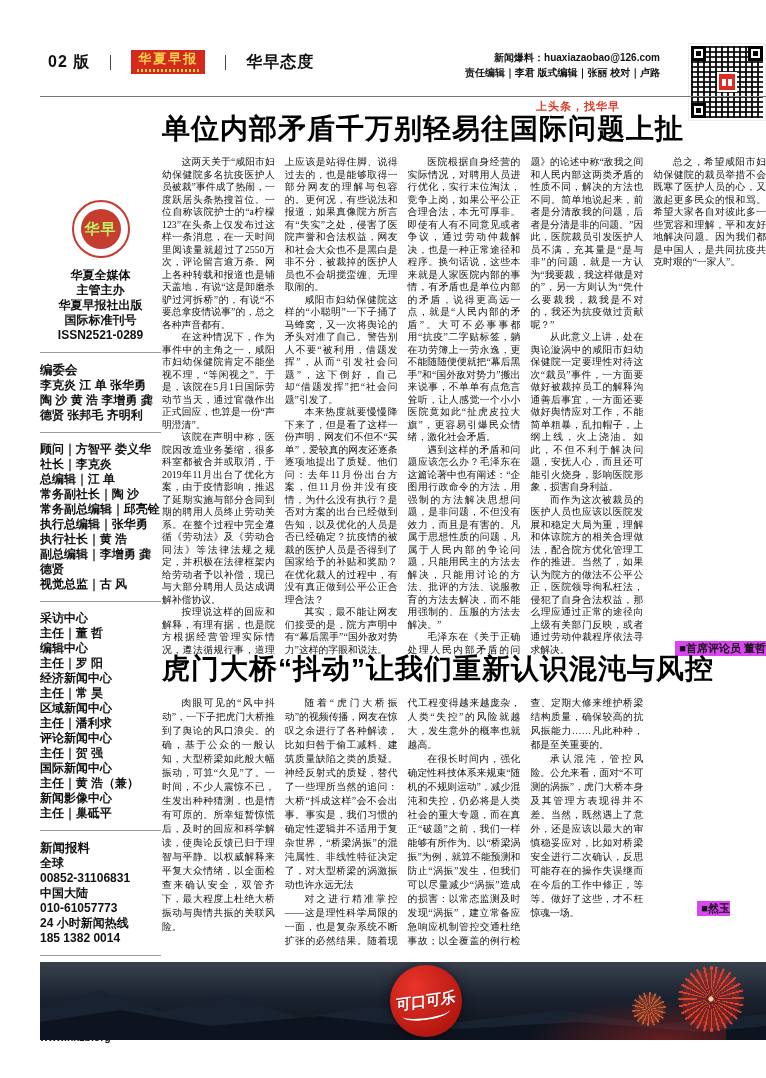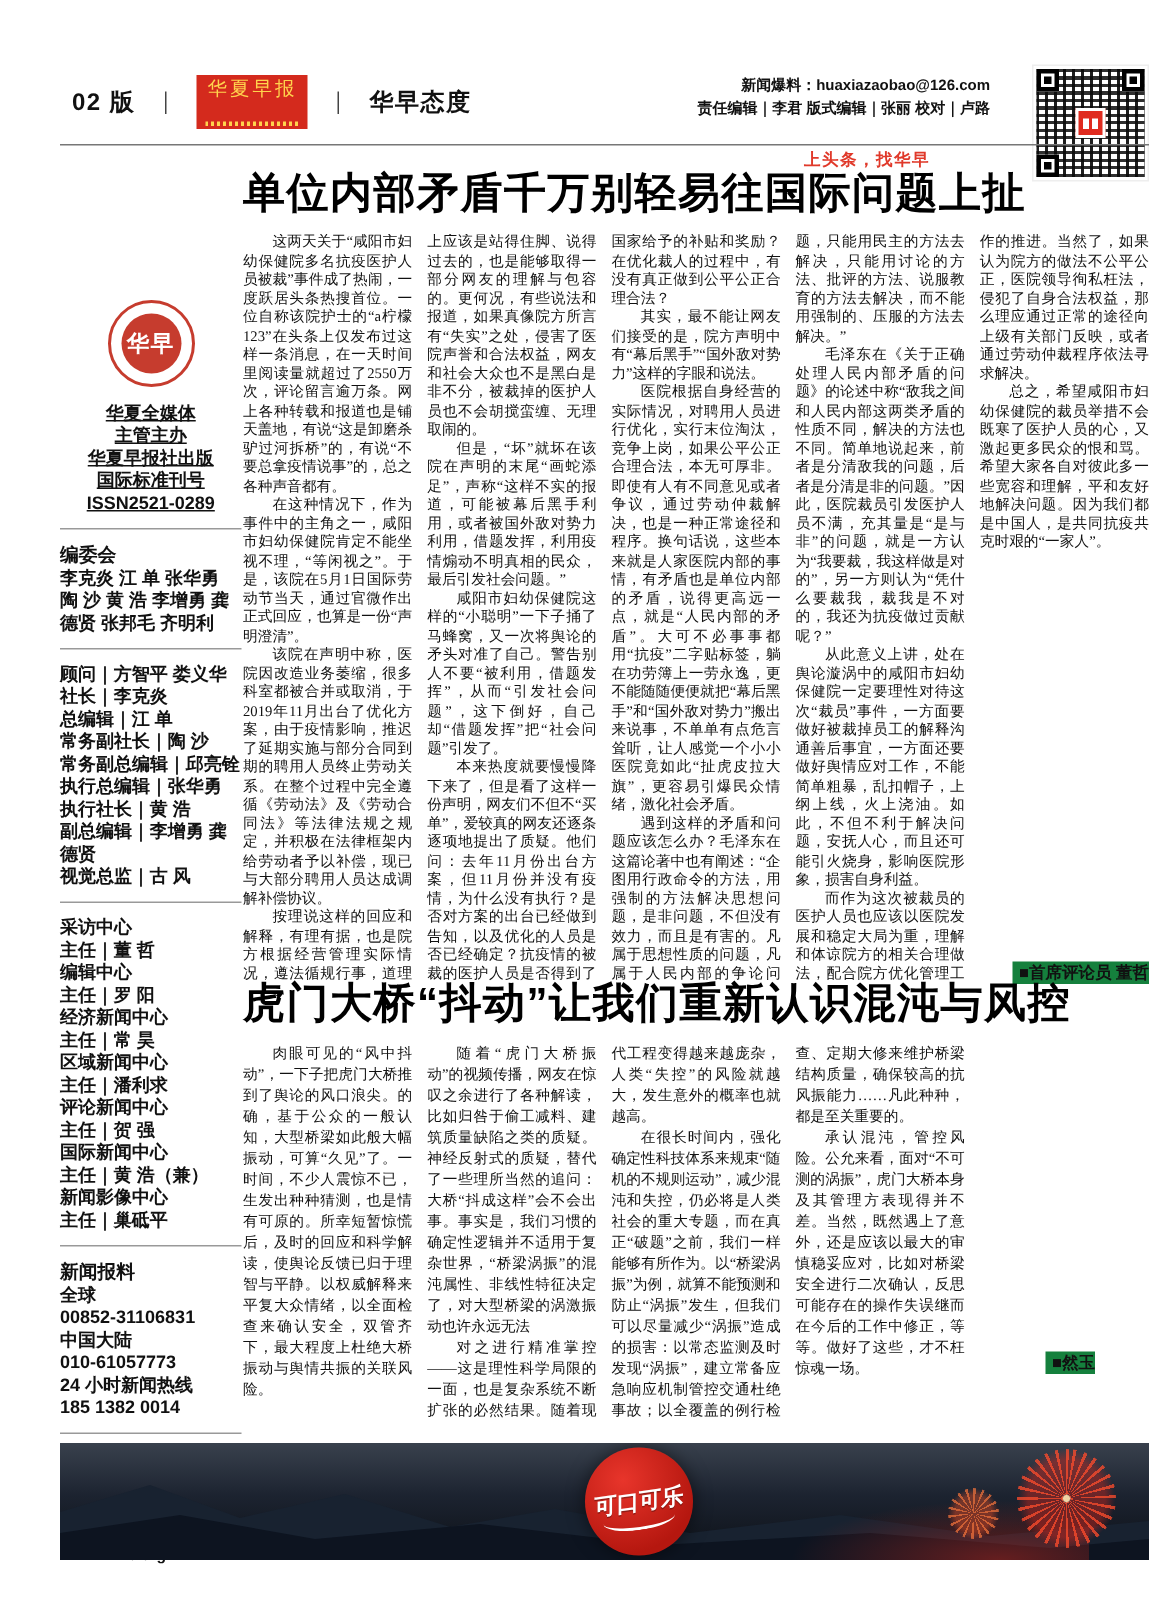--- a/index.html
+++ b/index.html
@@ -3,22 +3,22 @@
 <meta charset="utf-8">
 <style>
   html,body{margin:0;padding:0;background:#e9e9e9;}
   .page{position:relative;width:766px;height:1078px;background:#ffffff;margin:0 auto;
         font-family:"Liberation Serif", serif;color:#111;overflow:hidden;}
   
   .header{position:absolute;left:40px;top:44px;width:726px;height:50px;}
   .mast-left{position:absolute;left:8px;top:6px;display:flex;align-items:center;gap:20px;justify-content:flex-end;}
   .page-num,.section-name{font-size:16px;font-weight:bold;font-family:"Liberation Sans",sans-serif;letter-spacing:1px;}
   .vbar{width:1px;height:15px;background:#444;}
-  .mast-box{background:#d42a1d;color:#ffd34d;font-weight:normal;font-size:13px;
-            font-family:"Liberation Sans",sans-serif;padding:2px 7px 20px;line-height:14px;
+  .mast-box{background:#d42a1d;color:#ffd34d;font-weight:bold;font-size:13px;
+            font-family:"Liberation Sans",sans-serif;padding:2px 7px 8px;line-height:14px;
             letter-spacing:2px;position:relative;}
   .mast-box .sub{position:absolute;left:6px;right:6px;bottom:2px;height:3px;
             background:repeating-linear-gradient(90deg,#ffd34d 0 2px,transparent 2px 4px);}
   .mast-right{position:absolute;right:106px;top:6px;text-align:right;
             font-family:"Liberation Sans",sans-serif;font-size:10px;font-weight:bold;line-height:15px;color:#111;}
   .tagline{position:absolute;right:146px;top:99px;font-size:11px;font-weight:bold;
             font-family:Liberation Serif, serif;color:#e0392a;letter-spacing:1px;}
   .hrule{position:absolute;left:40px;top:96px;width:726px;height:1px;background:#777;}
   
   .qr{position:absolute;right:0;top:-1px;width:76px;height:76px;background:#fff;border:1px solid #eee;}
@@ -30,41 +30,41 @@
   .qr .eye{position:absolute;width:15px;height:15px;border:3px solid #000;background:#fff;box-sizing:border-box;}
   .qr .eye::after{content:"";position:absolute;left:2px;top:2px;width:5px;height:5px;background:#000;}
   .qr .eye.tl{left:2px;top:2px;} .qr .eye.tr{right:2px;top:2px;} .qr .eye.bl{left:2px;bottom:2px;}
   .qr .badge{position:absolute;left:28px;top:28px;width:20px;height:20px;background:#e02b1f;border:2px solid #fff;box-sizing:border-box;}
   .qr .badge i{position:absolute;left:3px;top:5px;width:4px;height:7px;background:#fff;}
   .qr .badge i+i{left:9px;}
   
   .sidebar{position:absolute;left:40px;top:108px;width:121px;font-family:"Liberation Sans",sans-serif;}
   .seal{width:54px;height:54px;border:2px solid #c63c2e;border-radius:50%;
         display:flex;align-items:center;justify-content:center;margin:92px auto 10px;}
-  .seal-inner{width:40px;height:40px;background:#c63c2e;border-radius:50%;color:#ffffff;
+  .seal-inner{width:40px;height:40px;background:#c63c2e;border-radius:50%;color:#bef264;
         font-weight:bold;font-size:15px;display:flex;align-items:center;justify-content:center;letter-spacing:1px;text-align:center;}
-  .org{text-align:center;font-size:12px;font-weight:bold;line-height:18px;text-decoration:underline;}
+  .org{text-align:center;font-size:12px;font-weight:bold;line-height:18px;}
   .sb-div{border:0;border-top:1px solid #999;margin:9px 0;}
   .sb-title{font-size:12.5px;font-weight:bold;line-height:16px;}
   .sb-text,.sb-list p{font-size:12px;font-weight:bold;line-height:15px;margin:0;}
   .sb-list p{margin:0;}
   .sb-email{font-size:9.5px;font-weight:bold;line-height:14px;}
   .sb-site{font-size:10.5px;font-weight:bold;line-height:14px;}
   
   .article{position:absolute;left:162px;width:604px;}
   #article1{top:110px;height:552px;}
   #article2{top:650px;height:312px;}
   .headline{margin:0;font-size:28px;line-height:38px;font-weight:bold;letter-spacing:1px;white-space:nowrap;
             font-family:"Liberation Sans",sans-serif;color:#000;}
   .cols{margin-top:8px;column-count:5;column-gap:10px;column-fill:auto;overflow:hidden;
         text-align:justify;text-justify:inter-character;}
   #article1 .cols{height:500px;font-size:9.8px;line-height:12.5px;}
   #article2 .cols{height:258px;font-size:9.8px;line-height:14px;}
   .para{margin:0;text-indent:2em;}
-  .byline{position:absolute;font-weight:bold;font-size:11px;background:#15803d;padding-left:4px;
+  .byline{position:absolute;font-weight:bold;font-size:11px;background:#d946ef;padding-left:4px;
           font-family:"Liberation Sans",sans-serif;}
   #article1 .byline{right:0;bottom:6px;}
   #article2 .byline{right:36px;bottom:46px;}
   
   .ad{position:absolute;left:40px;top:962px;width:726px;height:78px;overflow:hidden;
       background:linear-gradient(180deg,#39414d 0%,#1c2330 45%,#0c1016 100%);}
   .ad svg{position:absolute;left:0;bottom:0;}
   .fw1{position:absolute;right:22px;top:4px;width:66px;height:66px;border-radius:50%;opacity:.95;
       background:
         radial-gradient(circle at 50% 50%, rgba(255,230,180,.95) 0 2px, transparent 3px),
@@ -188,21 +188,20 @@
     </div>
   </aside>
 
   <section class="article" id="article1">
     <h1 class="headline">单位内部矛盾千万别轻易往国际问题上扯</h1>
     <div class="cols">
         <p class="para">这两天关于“咸阳市妇幼保健院多名抗疫医护人员被裁”事件成了热闹，一度跃居头条热搜首位。一位自称该院护士的“a柠檬123”在头条上仅发布过这样一条消息，在一天时间里阅读量就超过了2550万次，评论留言逾万条。网上各种转载和报道也是铺天盖地，有说“这是卸磨杀驴过河拆桥”的，有说“不要总拿疫情说事”的，总之各种声音都有。</p>
         <p class="para">在这种情况下，作为事件中的主角之一，咸阳市妇幼保健院肯定不能坐视不理，“等闲视之”。于是，该院在5月1日国际劳动节当天，通过官微作出正式回应，也算是一份“声明澄清”。</p>
         <p class="para">该院在声明中称，医院因改造业务萎缩，很多科室都被合并或取消，于2019年11月出台了优化方案，由于疫情影响，推迟了延期实施与部分合同到期的聘用人员终止劳动关系。在整个过程中完全遵循《劳动法》及《劳动合同法》等法律法规之规定，并积极在法律框架内给劳动者予以补偿，现已与大部分聘用人员达成调解补偿协议。</p>
         <p class="para">按理说这样的回应和解释，有理有据，也是院方根据经营管理实际情况，遵法循规行事，道理上应该是站得住脚、说得过去的，也是能够取得一部分网友的理解与包容的。更何况，有些说法和报道，如果真像院方所言有“失实”之处，侵害了医院声誉和合法权益，网友和社会大众也不是黑白是非不分，被裁掉的医护人员也不会胡搅蛮缠、无理取闹的。</p>
-        <p class="para">但是，“坏”就坏在该院在声明的末尾“画蛇添足”，声称“这样不实的报道，可能被幕后黑手利用，或者被国外敌对势力利用，借题发挥，利用疫情煽动不明真相的民众，最后引发社会问题。”</p>
         <p class="para">咸阳市妇幼保健院这样的“小聪明”一下子捅了马蜂窝，又一次将舆论的矛头对准了自己。警告别人不要“被利用，借题发挥”，从而“引发社会问题”，这下倒好，自己却“借题发挥”把“社会问题”引发了。</p>
         <p class="para">本来热度就要慢慢降下来了，但是看了这样一份声明，网友们不但不“买单”，爱较真的网友还逐条逐项地提出了质疑。他们问：去年11月份出台方案，但11月份并没有疫情，为什么没有执行？是否对方案的出台已经做到告知，以及优化的人员是否已经确定？抗疫情的被裁的医护人员是否得到了国家给予的补贴和奖励？在优化裁人的过程中，有没有真正做到公平公正合理合法？</p>
         <p class="para">其实，最不能让网友们接受的是，院方声明中有“幕后黑手”“国外敌对势力”这样的字眼和说法。</p>
         <p class="para">医院根据自身经营的实际情况，对聘用人员进行优化，实行末位淘汰，竞争上岗，如果公平公正合理合法，本无可厚非。即使有人有不同意见或者争议，通过劳动仲裁解决，也是一种正常途径和程序。换句话说，这些本来就是人家医院内部的事情，有矛盾也是单位内部的矛盾，说得更高远一点，就是“人民内部的矛盾”。大可不必事事都用“抗疫”二字贴标签，躺在功劳簿上一劳永逸，更不能随随便便就把“幕后黑手”和“国外敌对势力”搬出来说事，不单单有点危言耸听，让人感觉一个小小医院竟如此“扯虎皮拉大旗”，更容易引爆民众情绪，激化社会矛盾。</p>
         <p class="para">遇到这样的矛盾和问题应该怎么办？毛泽东在这篇论著中也有阐述：“企图用行政命令的方法，用强制的方法解决思想问题，是非问题，不但没有效力，而且是有害的。凡属于思想性质的问题，凡属于人民内部的争论问题，只能用民主的方法去解决，只能用讨论的方法、批评的方法、说服教育的方法去解决，而不能用强制的、压服的方法去解决。”</p>
         <p class="para">毛泽东在《关于正确处理人民内部矛盾的问题》的论述中称“敌我之间和人民内部这两类矛盾的性质不同，解决的方法也不同。简单地说起来，前者是分清敌我的问题，后者是分清是非的问题。”因此，医院裁员引发医护人员不满，充其量是“是与非”的问题，就是一方认为“我要裁，我这样做是对的”，另一方则认为“凭什么要裁我，裁我是不对的，我还为抗疫做过贡献呢？”</p>
         <p class="para">从此意义上讲，处在舆论漩涡中的咸阳市妇幼保健院一定要理性对待这次“裁员”事件，一方面要做好被裁掉员工的解释沟通善后事宜，一方面还要做好舆情应对工作，不能简单粗暴，乱扣帽子，上纲上线，火上浇油。如此，不但不利于解决问题，安抚人心，而且还可能引火烧身，影响医院形象，损害自身利益。</p>
         <p class="para">而作为这次被裁员的医护人员也应该以医院发展和稳定大局为重，理解和体谅院方的相关合理做法，配合院方优化管理工作的推进。当然了，如果认为院方的做法不公平公正，医院领导徇私枉法，侵犯了自身合法权益，那么理应通过正常的途径向上级有关部门反映，或者通过劳动仲裁程序依法寻求解决。</p>
         <p class="para">总之，希望咸阳市妇幼保健院的裁员举措不会既寒了医护人员的心，又激起更多民众的恨和骂。希望大家各自对彼此多一些宽容和理解，平和友好地解决问题。因为我们都是中国人，是共同抗疫共克时艰的“一家人”。</p>
       </div>

